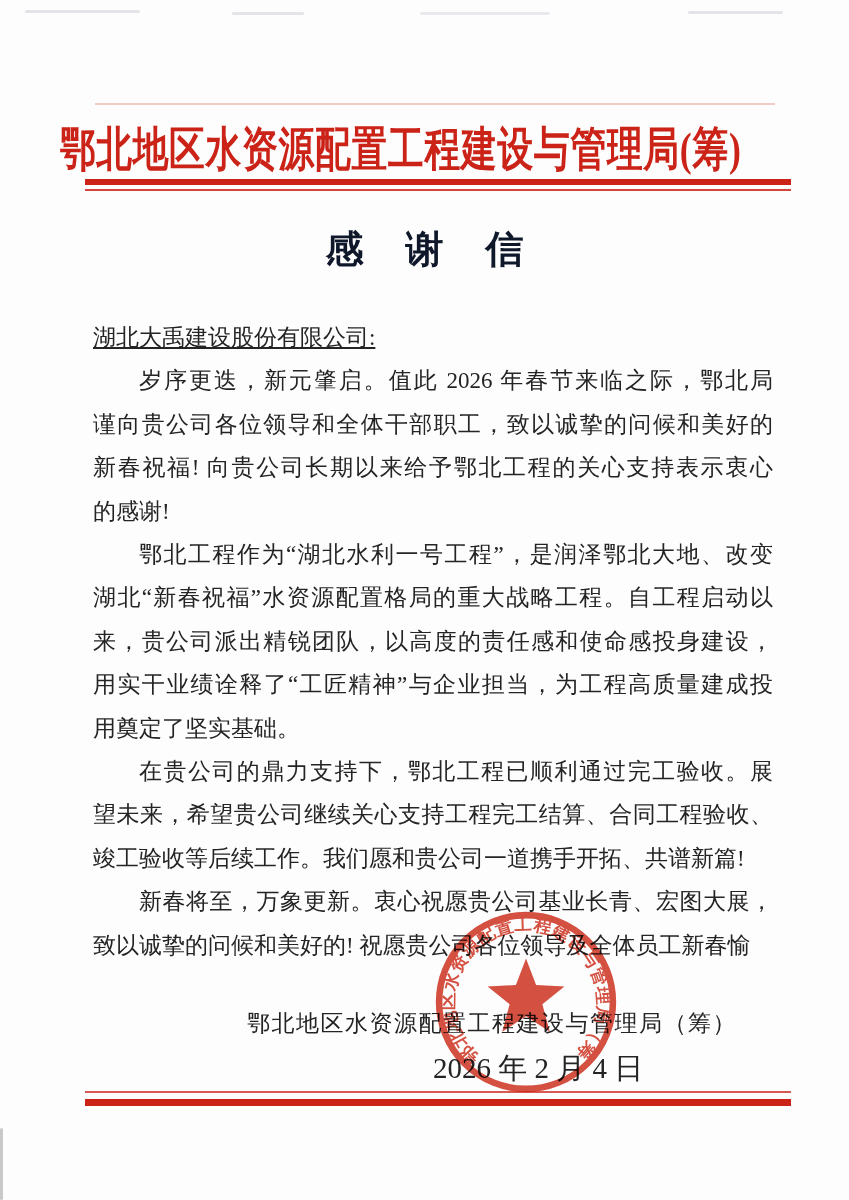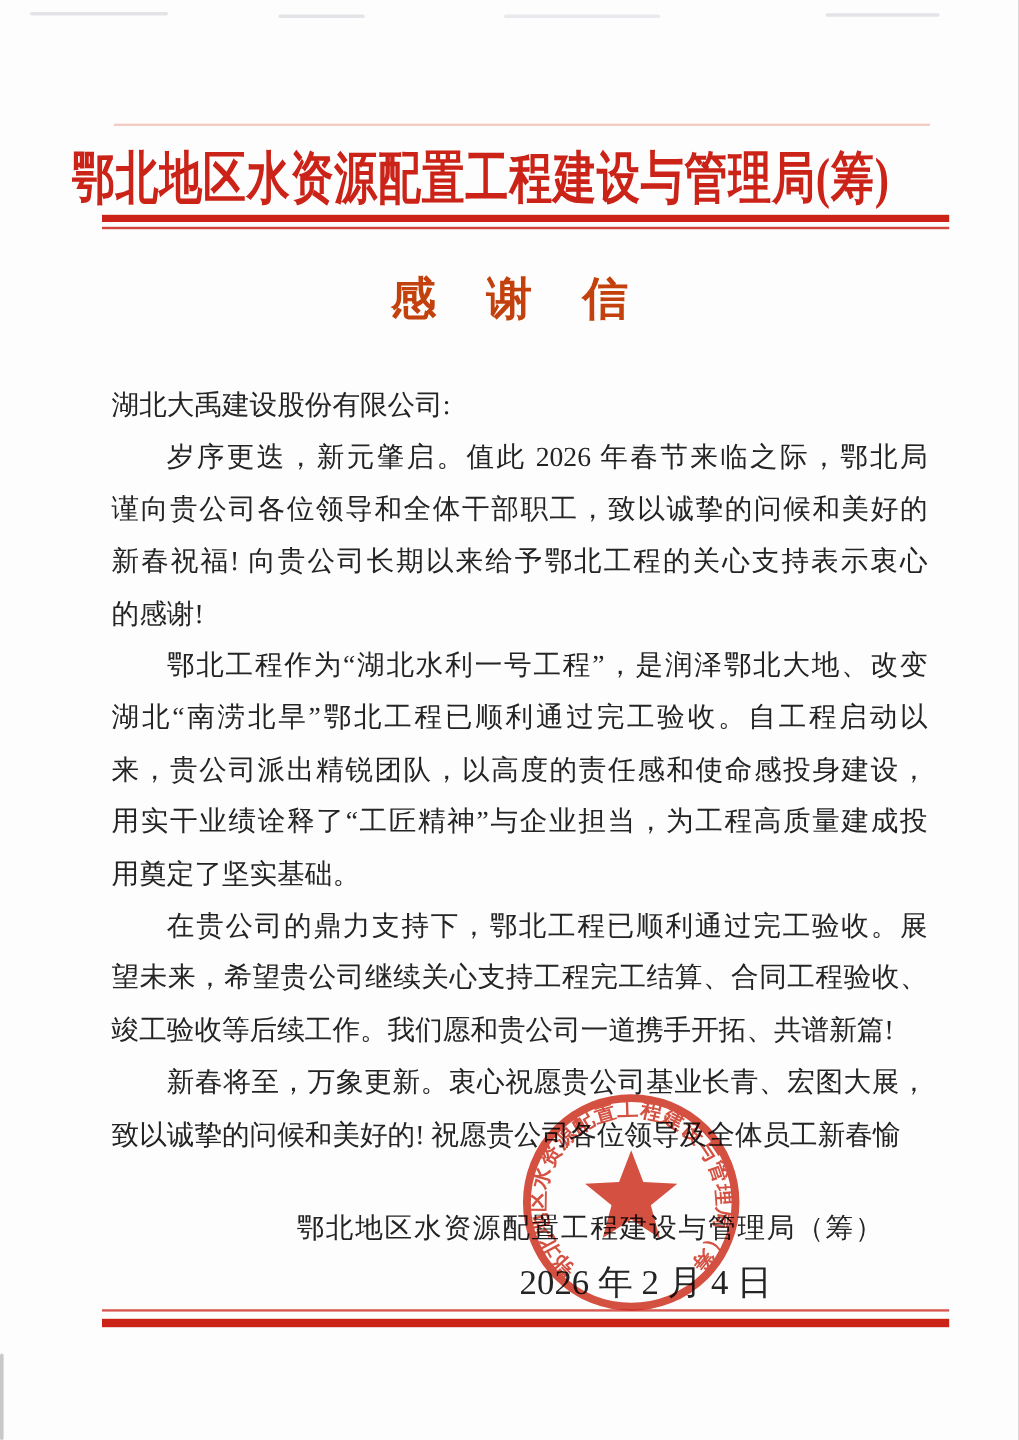--- a/index.html
+++ b/index.html
@@ -57,36 +57,36 @@
   .rule-d { top: 1099px; height: 7px; }
 
   
   .letter-title {
     position: absolute;
     left: 0; right: 0; top: 224px;
     margin: 0;
     text-align: center;
     font-size: 38px;
     font-weight: bold;
-    color: #c2410c;
+    color: #0f172a;
     letter-spacing: 42px;
     padding-left: 42px;
   }
 
   
   .body {
     position: absolute;
     left: 93px; top: 316px;
     width: 680px;
     font-size: 23px;
     line-height: 43.4px;
     color: #242424;
   }
   .line { text-align: justify; text-align-last: justify; }
-  .salutation { text-align-last: left; }
+  .salutation { text-align-last: left; text-decoration: underline; }
   .para .line:first-child { text-indent: 2em; }
   .para .line:last-child { text-align-last: left; font-family: Liberation Serif, serif; }
 
   
   .signature {
     position: absolute;
     top: 1008px; right: 112px;
     font-size: 23px;
     letter-spacing: 1.5px;
     color: #242424;
@@ -144,21 +144,21 @@
 
     <div class="para">
       <div class="line">岁序更迭，新元肇启。值此 2026 年春节来临之际，鄂北局</div>
       <div class="line">谨向贵公司各位领导和全体干部职工，致以诚挚的问候和美好的</div>
       <div class="line">新春祝福! 向贵公司长期以来给予鄂北工程的关心支持表示衷心</div>
       <div class="line">的感谢!</div>
     </div>
 
     <div class="para">
       <div class="line">鄂北工程作为“湖北水利一号工程”，是润泽鄂北大地、改变</div>
-      <div class="line">湖北“南涝北旱”鄂北工程已顺利通过完工验收。自工程启动以</div>
+      <div class="line">湖北“新春祝福”水资源配置格局的重大战略工程。自工程启动以</div>
       <div class="line">来，贵公司派出精锐团队，以高度的责任感和使命感投身建设，</div>
       <div class="line">用实干业绩诠释了“工匠精神”与企业担当，为工程高质量建成投</div>
       <div class="line">用奠定了坚实基础。</div>
     </div>
 
     <div class="para">
       <div class="line">在贵公司的鼎力支持下，鄂北工程已顺利通过完工验收。展</div>
       <div class="line">望未来，希望贵公司继续关心支持工程完工结算、合同工程验收、</div>
       <div class="line">竣工验收等后续工作。我们愿和贵公司一道携手开拓、共谱新篇!</div>
     </div>

